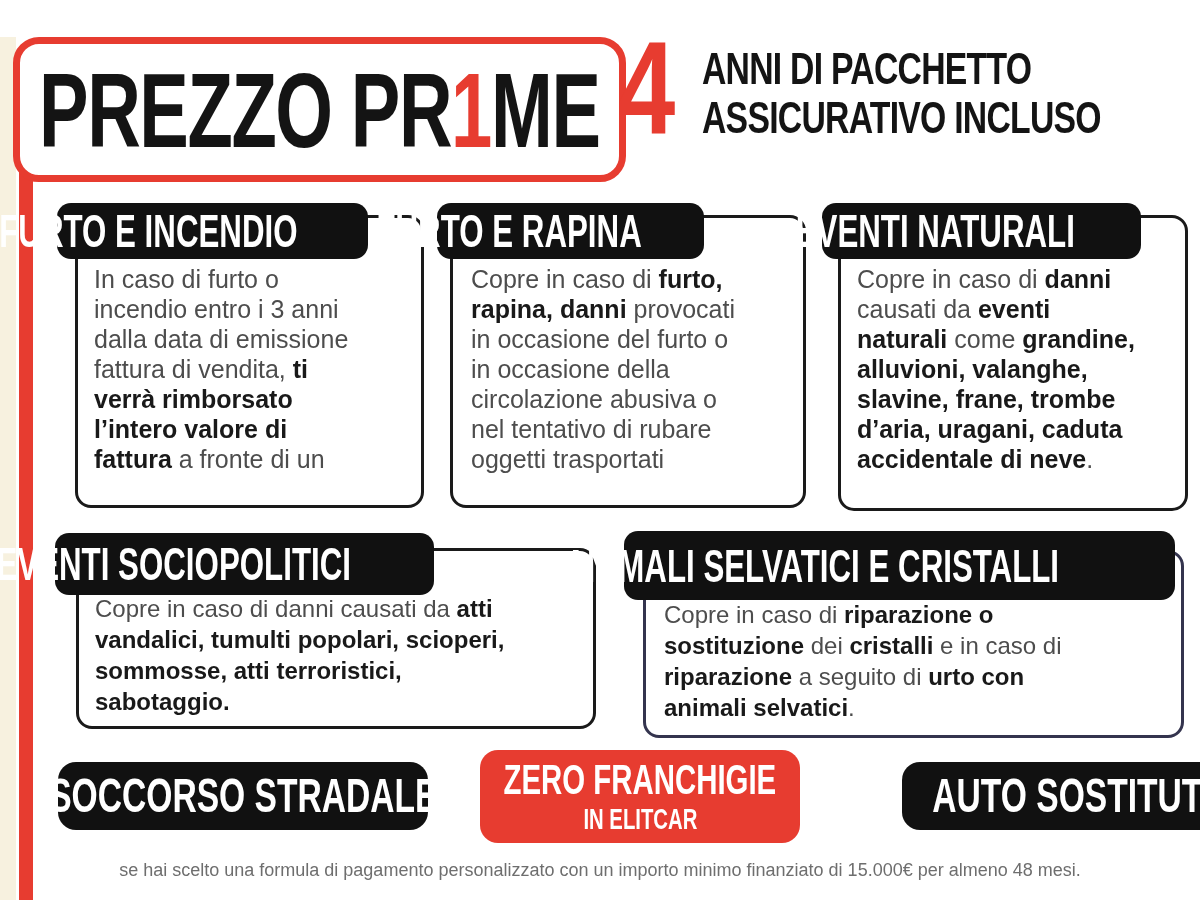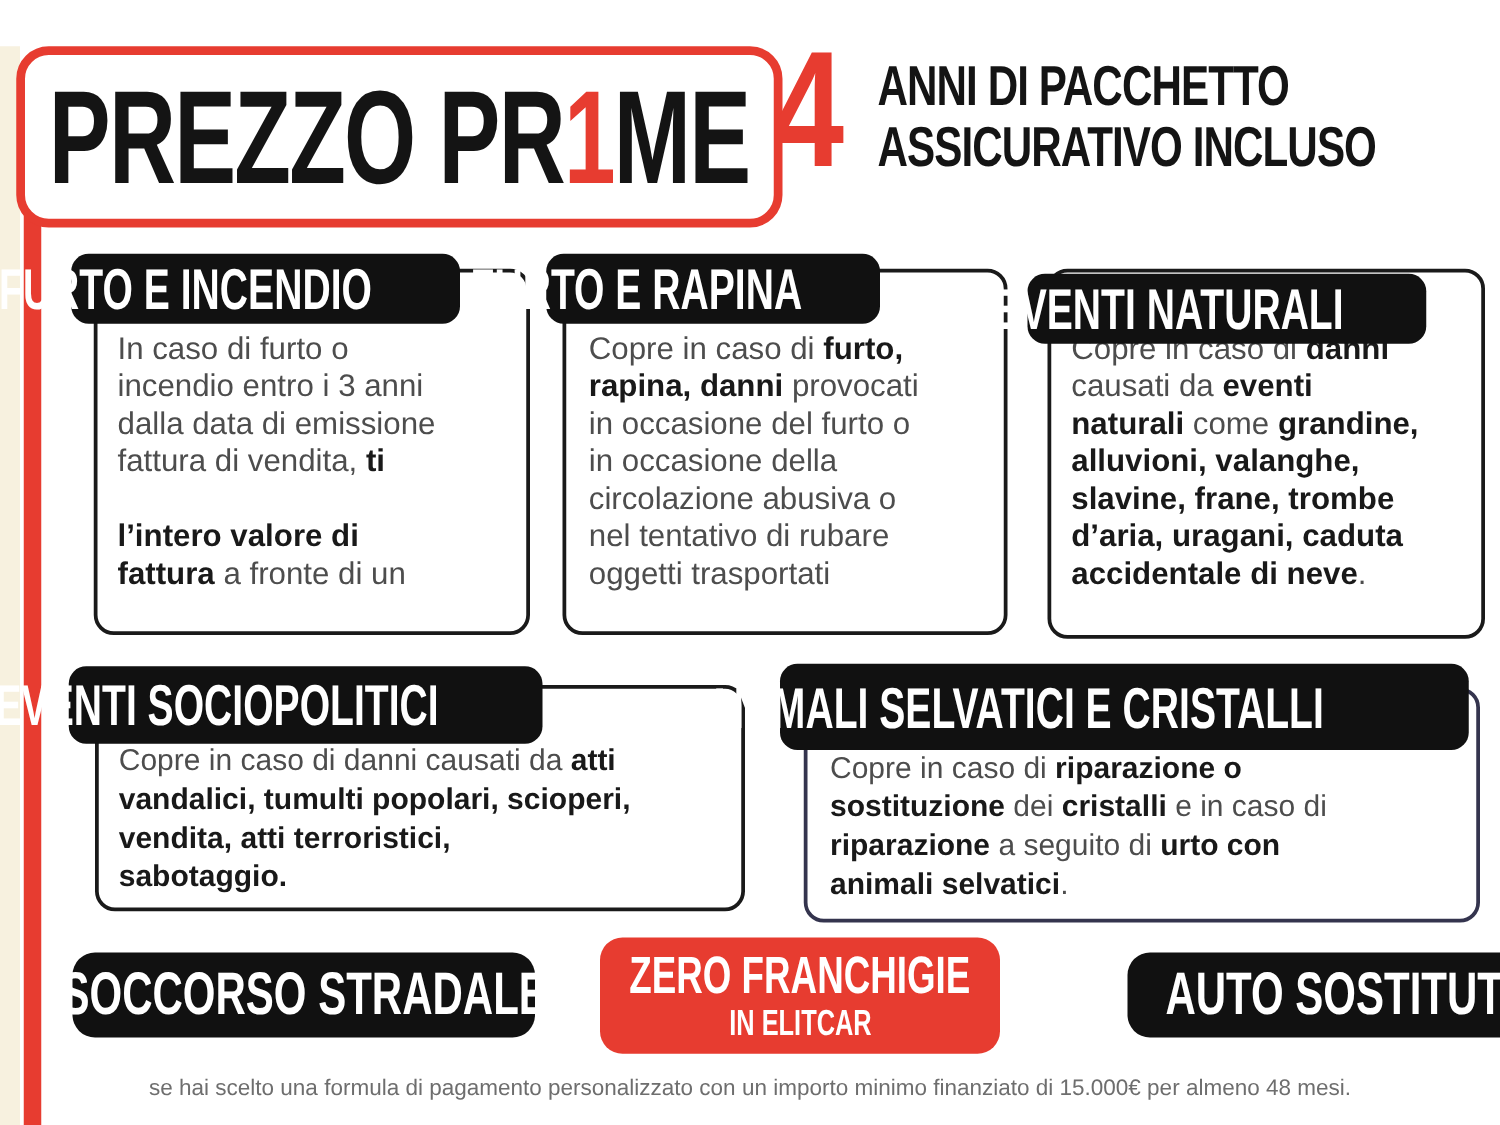--- a/index.html
+++ b/index.html
@@ -36,21 +36,21 @@
   .c1 .card-pill{left:0;top:0;width:311px;height:56px;}  .c1 .card-pill span{font-size:46px;}
   .c1 .card-box{left:18px;top:12px;width:343px;height:287px;}
   .c1 .card-text{padding:46px 8px 0 16px;font-size:25px;line-height:30px;}
 
   .c2{left:437px;top:203px;}
   .c2 .card-pill{left:0;top:0;width:267px;height:56px;}  .c2 .card-pill span{font-size:46px;}
   .c2 .card-box{left:13px;top:12px;width:350px;height:287px;}
   .c2 .card-text{padding:46px 8px 0 18px;font-size:25px;line-height:30px;}
 
   .c3{left:822px;top:203px;}
-  .c3 .card-pill{left:0;top:16px;width:319px;height:56px;}  .c3 .card-pill span{font-size:46px;}
+  .c3 .card-pill{left:0;top:0;width:319px;height:56px;}  .c3 .card-pill span{font-size:46px;}
   .c3 .card-box{left:16px;top:12px;width:344px;height:290px;}
   .c3 .card-text{padding:46px 6px 0 16px;font-size:25px;line-height:30px;}
 
   .c4{left:55px;top:533px;}
   .c4 .card-pill{left:0;top:0;width:379px;height:62px;}  .c4 .card-pill span{font-size:46px;}
   .c4 .card-box{left:21px;top:15px;width:514px;height:175px;}
   .c4 .card-text{padding:42px 4px 0 16px;font-size:24px;line-height:31px;}
 
   .c5{left:624px;top:531px;}
   .c5 .card-pill{left:0;top:0;width:551px;height:69px;}  .c5 .card-pill span{font-size:46px;}
@@ -83,21 +83,21 @@
     <div class="title-text"><span>PREZZO PR</span><span class="hl">1</span><span>ME</span></div>
   </div>
   <div class="big-number">4</div>
   <div class="header-sub">
     <div>ANNI DI PACCHETTO</div>
     <div>ASSICURATIVO INCLUSO</div>
   </div>
 
   <div class="card c1">
     <div class="card-box">
-      <div class="card-text"><span>In caso di furto o</span><br><span>incendio entro i 3 anni</span><br><span>dalla data di emissione</span><br><span>fattura di vendita, </span><b>ti</b><br><br><b>l’intero valore di</b><br><b>fattura</b><span> a fronte di un</span><br></div>
+      <div class="card-text"><span>In caso di furto o</span><br><span>incendio entro i 3 anni</span><br><span>dalla data di emissione</span><br><span>fattura di vendita, </span><b>ti</b><br><b>verrà rimborsato</b><br><b>l’intero valore di</b><br><b>fattura</b><span> a fronte di un</span><br></div>
     </div>
     <div class="card-pill">
         <span>FURTO E INCENDIO</span>
       </div>
   </div>
 
   <div class="card c2">
     <div class="card-box">
       <div class="card-text"><span>Copre in caso di </span><b>furto,</b><br><b>rapina, danni</b><span> provocati</span><br><span>in occasione del furto o</span><br><span>in occasione della</span><br><span>circolazione abusiva o</span><br><span>nel tentativo di rubare</span><br><span>oggetti trasportati</span></div>
     </div>
@@ -110,21 +110,21 @@
     <div class="card-box">
       <div class="card-text"><span>Copre in caso di </span><b>danni</b><br><span>causati da </span><b>eventi</b><br><b>naturali</b><span> come </span><b>grandine,</b><br><b>alluvioni, valanghe,</b><br><b>slavine, frane, trombe</b><br><b>d’aria, uragani, caduta</b><br><b>accidentale di neve</b><span>.</span></div>
     </div>
     <div class="card-pill">
         <span>EVENTI NATURALI</span>
       </div>
   </div>
 
   <div class="card c4">
     <div class="card-box">
-      <div class="card-text"><span>Copre in caso di danni causati da </span><b>atti</b><br><b>vandalici, tumulti popolari, scioperi,</b><br><b>vendita, atti terroristici,</b><br><b>sabotaggio.</b></div>
+      <div class="card-text"><span>Copre in caso di danni causati da </span><b>atti</b><br><b>vandalici, tumulti popolari, scioperi,</b><br><b>sommosse, atti terroristici,</b><br><b>sabotaggio.</b></div>
     </div>
     <div class="card-pill">
         <span>EVENTI SOCIOPOLITICI</span>
       </div>
   </div>
 
   <div class="card c5">
     <div class="card-box">
       <div class="card-text"><span>Copre in caso di </span><b>riparazione o</b><br><b>sostituzione</b><span> dei </span><b>cristalli</b><span> e in caso di</span><br><b>riparazione</b><span> a seguito di </span><b>urto con</b><br><b>animali selvatici</b><span>.</span></div>
     </div>

